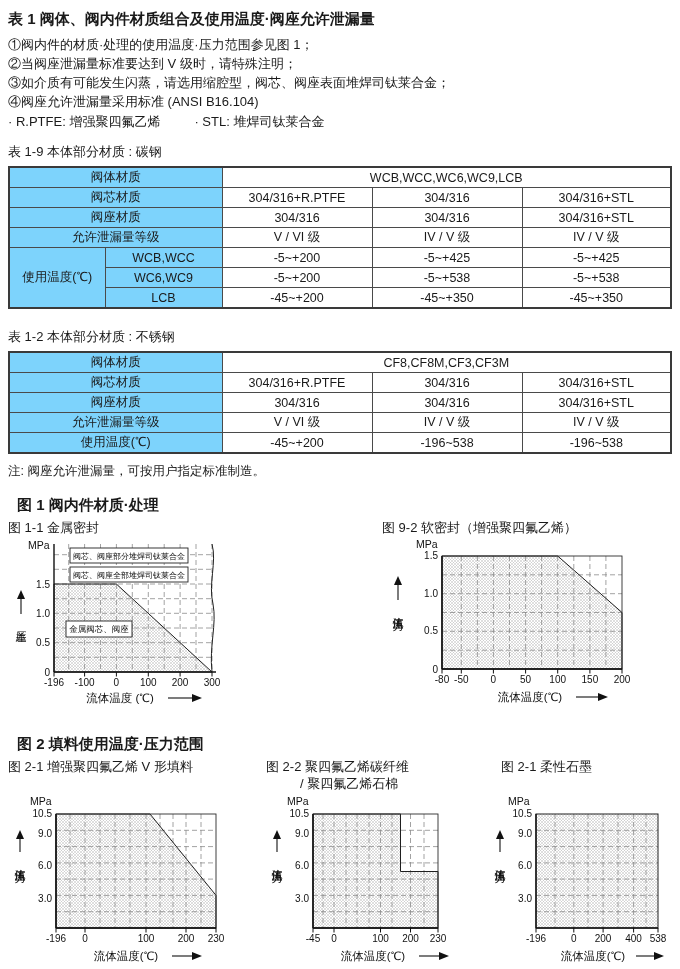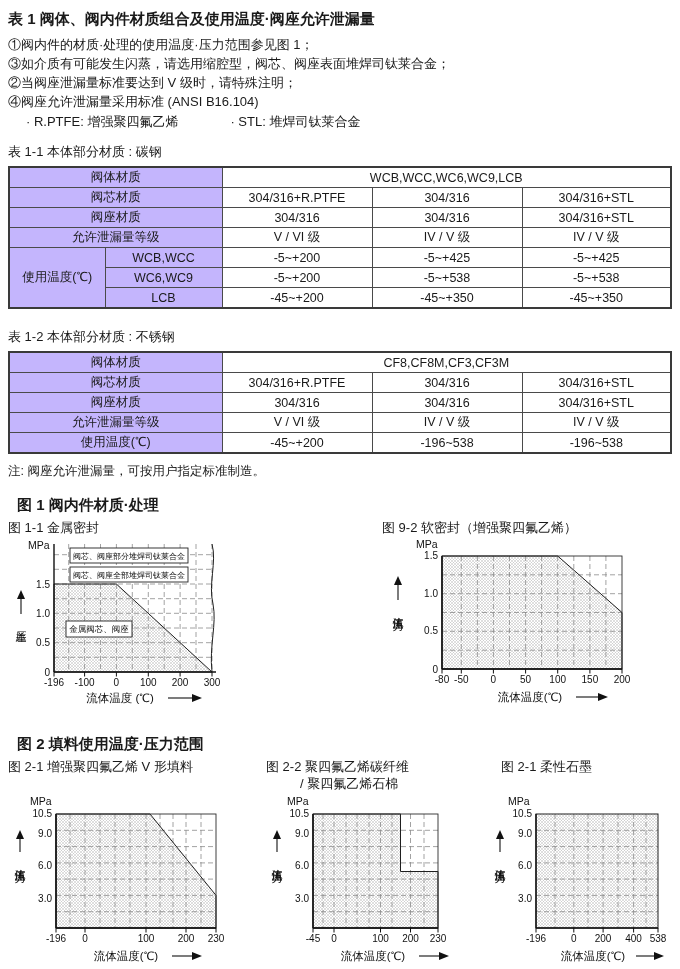--- a/index.html
+++ b/index.html
@@ -4,26 +4,26 @@
 <style>
   html,body{margin:0;padding:0;}
   body{
     width:680px;height:969px;background:#ffffff;color:#1a1a1a;
     font-family:"Liberation Sans",sans-serif;overflow:hidden;
   }
   .page{padding:8px 8px 0 8px;width:664px;}
   .doc-title{font-size:15px;font-weight:bold;margin:2px 0 6px 0;}
   .note-line{font-size:13px;line-height:19px;}
   .abbr-line{font-size:13px;line-height:19px;margin-top:1px;}
-  .abbr-line span{margin-right:34px;margin-left:18px;}
+  .abbr-line span{margin-right:34px;}
   .tbl-caption{font-size:13px;margin:12px 0 5px 0;}
   table.mat{border-collapse:collapse;width:664px;table-layout:fixed;border:2px solid #3a3a3a;}
   table.mat td{border:1px solid #4a4a4a;height:19px;padding:0 2px;text-align:center;
     font-size:12.5px;white-space:nowrap;overflow:hidden;}
-  table.mat td.h{background:#c4b5fd;}
+  table.mat td.h{background:#7dd3fc;}
   .foot-note{font-size:12.5px;margin:9px 0 0 0;}
   .sec-heading{font-size:15px;font-weight:bold;margin:16px 0 4px 0;padding-left:9px;}
   .figrow{display:flex;align-items:flex-start;}
   .figcap{font-size:13px;line-height:17px;}
   .figcap .cap2{display:block;padding-left:34px;}
   svg{font-family:"Liberation Sans",sans-serif;display:block;}
   .gl{stroke:#8a8a8a;stroke-width:0.8;stroke-dasharray:5 3;fill:none;}
   .bd{stroke:#1f1f1f;stroke-width:1;}
   .fr{stroke:#2c2c2c;stroke-width:0.9;fill:none;}
   .ax{stroke:#111;stroke-width:1.4;}
@@ -49,29 +49,29 @@
     </pattern>
   </defs>
 </svg>
 
 <div class="page">
 
   <div class="doc-title">表 1 阀体、阀内件材质组合及使用温度·阀座允许泄漏量</div>
 
   <div>
     <div class="note-line">①阀内件的材质·处理的使用温度·压力范围参见图 1；</div>
+    <div class="note-line">②当阀座泄漏量标准要达到 V 级时，请特殊注明；</div>
     <div class="note-line">③如介质有可能发生闪蒸，请选用缩腔型，阀芯、阀座表面堆焊司钛莱合金；</div>
-    <div class="note-line">②当阀座泄漏量标准要达到 V 级时，请特殊注明；</div>
     <div class="note-line">④阀座允许泄漏量采用标准 (ANSI B16.104)</div>
     <div class="abbr-line">
       <span>· R.PTFE: 增强聚四氟乙烯</span><span>· STL: 堆焊司钛莱合金</span>
     </div>
   </div>
 
-  <div class="tbl-caption">表 1-1 本体部分材质 : 碳钢</div>
+  <div class="tbl-caption">表 1-9 本体部分材质 : 碳钢</div>
 
   <table class="mat">
     <colgroup>
         <col style="width:96px">
         <col style="width:117px">
         <col style="width:150px">
         <col style="width:150px">
         <col>
       </colgroup>
     <tbody>

